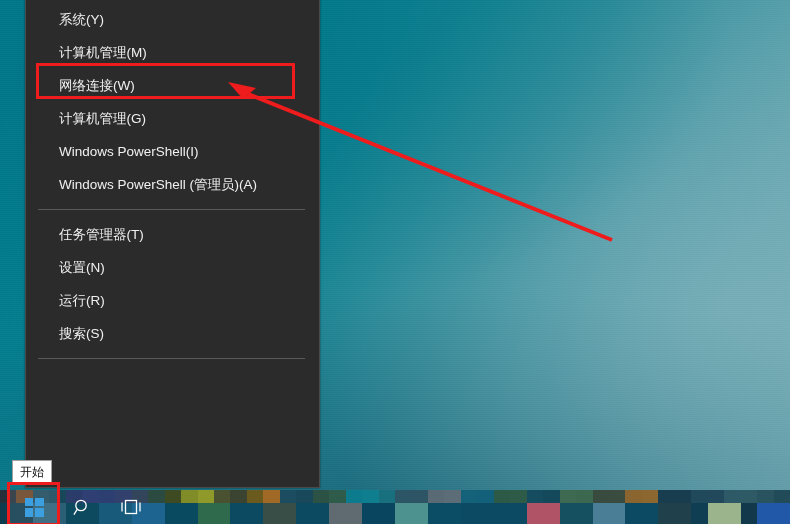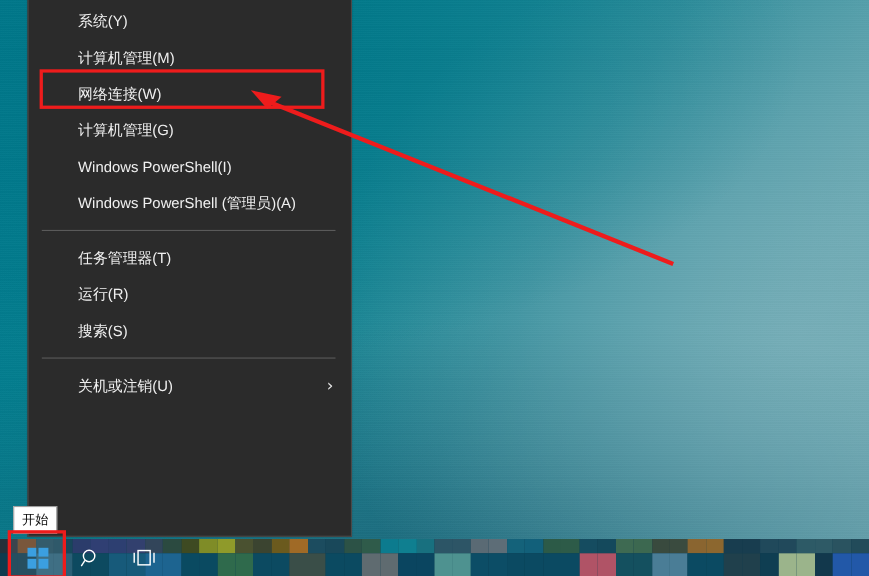--- a/index.html
+++ b/index.html
@@ -137,21 +137,20 @@
   }
   .menu-item {
     position: relative;
     height: 33px;
     line-height: 33px;
     color: #f0f0f0;
     font-size: 13.5px;
     padding-left: 33px;
     white-space: nowrap;
     box-sizing: border-box;
-    margin-left: 12px;
   }
   .menu-item.highlight {
     background: #3f3f3f;
   }
   .menu-item .chev {
     position: absolute;
     right: 16px;
     top: 0;
     font-size: 15px;
     color: #e6e6e6;
@@ -213,32 +212,31 @@
     <div class="menu-item">
       <span>Windows PowerShell (管理员)(A)</span>
     </div>
 
     <div class="menu-sep"></div>
 
     <div class="menu-item">
       <span>任务管理器(T)</span>
     </div>
     <div class="menu-item">
+      <span>设置(N)</span>
+    </div>
+    <div class="menu-item">
       <span>运行(R)</span>
     </div>
     <div class="menu-item">
       <span>搜索(S)</span>
     </div>
 
     <div class="menu-sep"></div>
 
-    <div class="menu-item">
-      <span>关机或注销(U)</span>
-      <span class="chev">›</span>
-    </div>
   </div>
 
   <div id="menu-redbox"></div>
 
   <svg id="arrow-layer" width="790" height="524" viewBox="0 0 790 524">
     <line x1="612" y1="240" x2="243" y2="92" stroke="#ee1c1c" stroke-width="4" stroke-linecap="butt"></line>
     <polygon points="228,82 256,88 243,99" fill="#ee1c1c"></polygon>
   </svg>
 
   <div id="taskbar">

